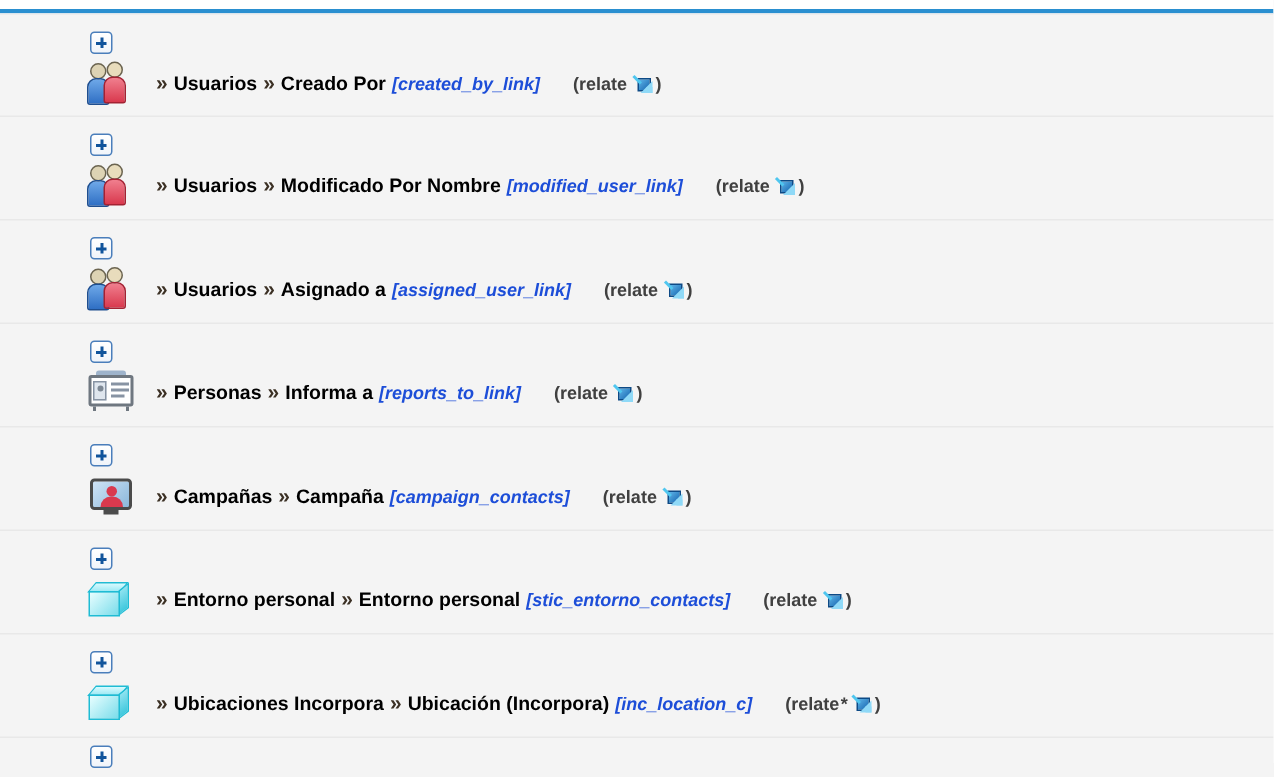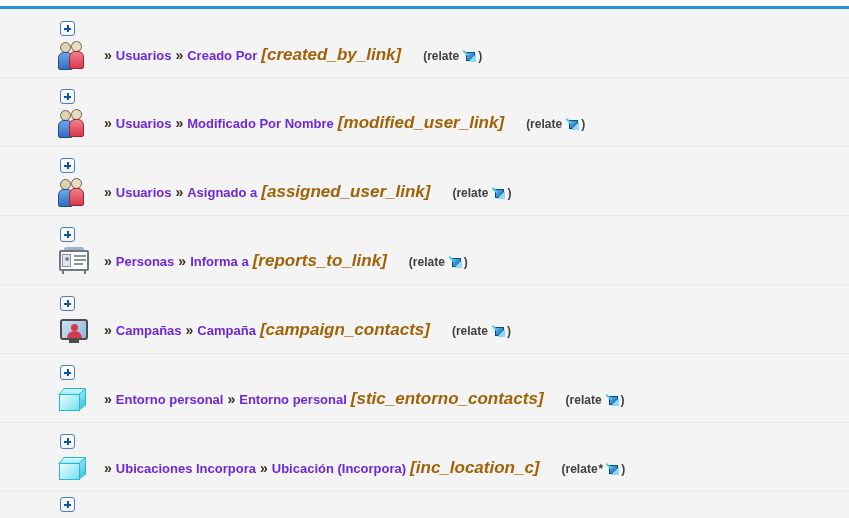--- a/index.html
+++ b/index.html
@@ -197,29 +197,29 @@
     font-size: 13px;
     line-height: 18px;
   }
   .chev {
     color: #3b3024;
     font-weight: bold;
     font-size: 14px;
     padding: 0 4px;
   }
   .mod-name, .field-name {
-    color: #6d28d9;
+    color: #000000;
     font-weight: bold;
     font-size: 13px;
   }
   .link-name {
-    color: #a16207;
+    color: #1d4ed8;
     font-style: italic;
     font-weight: bold;
-    font-size: 17px;
+    font-size: 12px;
     padding-left: 4px;
   }
   .rel-type {
     color: #404040;
     font-weight: bold;
     font-size: 12px;
     padding-left: 22px;
   }
   .rel-type .star { padding: 0 1px; }
 

